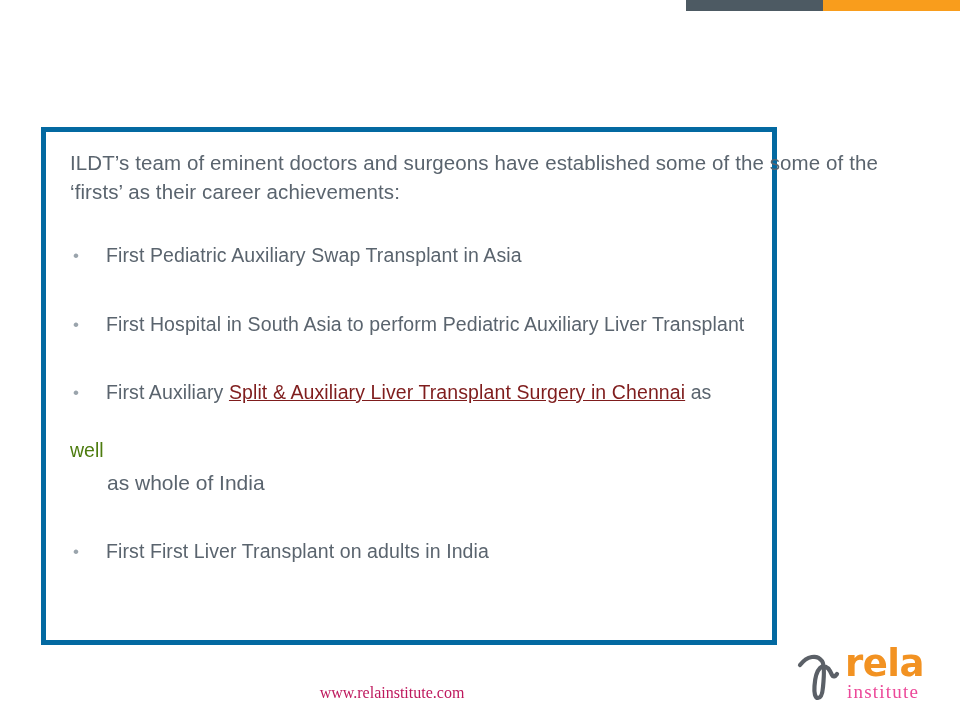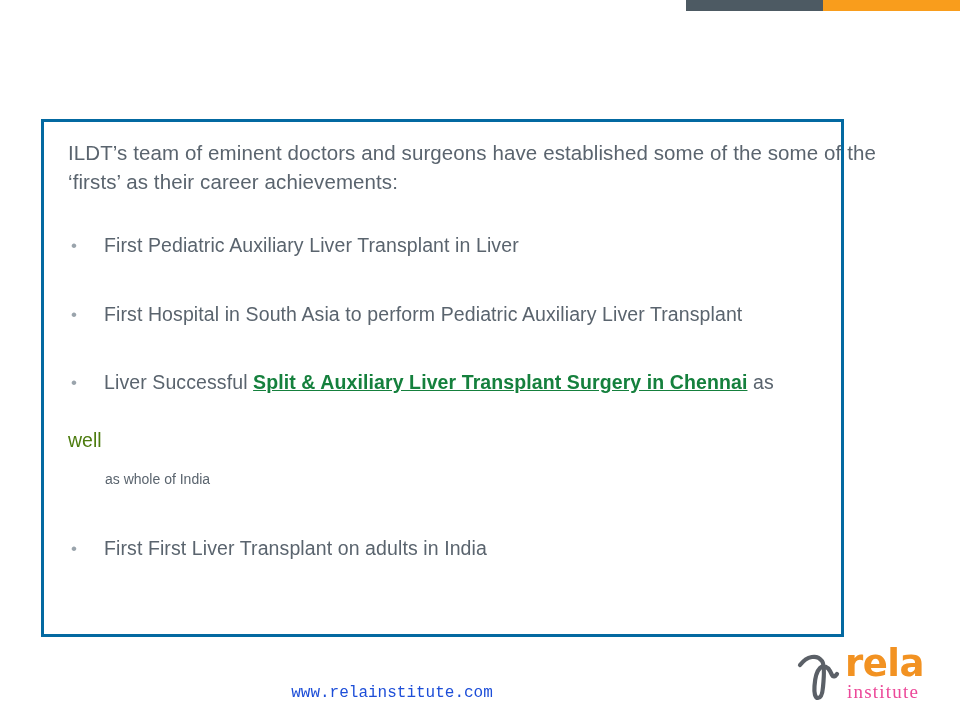--- a/index.html
+++ b/index.html
@@ -32,24 +32,24 @@
   #top-bar-orange {
     flex: 1;
     height: 100%;
     background: #f99d1c;
   }
 
   
   #content-box {
     position: absolute;
     left: 41px;
-    top: 119px;
-    width: 803px;
+    top: 127px;
+    width: 736px;
     height: 518px;
-    border: 3px solid #0369a1;
+    border: 5px solid #0369a1;
     box-sizing: border-box;
     background: #ffffff;
   }
 
   #slide-heading {
     position: absolute;
     left: 24px;
     top: 16px;
     width: 820px;
     font-size: 20.5px;
@@ -87,52 +87,52 @@
 
   .bullet-text {
     flex: 1;
   }
 
   .row-gap-1 { margin-bottom: 42px; }
   .row-gap-2 { margin-bottom: 41px; }
   .row-gap-3 { margin-bottom: 31px; }
 
   .link-text {
-    color: #15803d;
-    font-weight: bold;
+    color: #7f1d1d;
+    font-weight: normal;
     text-decoration: underline;
     letter-spacing: 0.1px;
   }
 
   
   #bullet-3-wrap-well {
     font-size: 19.5px;
     line-height: 27px;
     color: #4d7c0f;
     margin-left: 0px;
     margin-top: 2px;
   }
   #bullet-3-wrap-india {
-    font-size: 14px;
+    font-size: 21px;
     line-height: 27px;
     color: #5a646e;
     margin-left: 37px;
-    margin-top: 12px;
+    margin-top: 5px;
   }
 
   
   #footer-url {
     position: absolute;
     left: 0;
     top: 684px;
     width: 784px;
     text-align: center;
-    font-family: Liberation Mono, monospace;
+    font-family: Liberation Serif, serif;
     font-size: 16px;
-    color: #1d4ed8;
+    color: #be185d;
   }
 
   
   #logo {
     position: absolute;
     left: 797px;
     top: 645px;
     width: 158px;
     height: 62px;
   }
@@ -176,32 +176,32 @@
 </div>
 
 <div id="content-box">
 
   <div id="slide-heading">ILDT’s team of eminent doctors and surgeons have established some of the some of the ‘firsts’ as their career achievements:</div>
 
   <div id="bullet-list">
 
     <div class="bullet-row row-gap-1">
       <span class="bullet-marker">•</span>
-      <span class="bullet-text">First Pediatric Auxiliary Liver Transplant in Liver</span>
+      <span class="bullet-text">First Pediatric Auxiliary Swap Transplant in Asia</span>
     </div>
 
     <div class="bullet-row row-gap-2">
       <span class="bullet-marker">•</span>
       <span class="bullet-text">First Hospital in South Asia to perform Pediatric Auxiliary Liver Transplant</span>
     </div>
 
     <div class="bullet-row row-gap-3">
       <span class="bullet-marker">•</span>
       <span class="bullet-text">
-        <span>Liver Successful </span><a href="#" class="link-text">Split &amp; Auxiliary Liver Transplant Surgery in Chennai</a><span> as</span>
+        <span>First Auxiliary </span><a href="#" class="link-text">Split &amp; Auxiliary Liver Transplant Surgery in Chennai</a><span> as</span>
       </span>
     </div>
 
     <div id="bullet-3-wrap-well">well</div>
 
     <div id="bullet-3-wrap-india">as whole of India</div>
 
     <div class="bullet-row" style="margin-top:42px;">
       <span class="bullet-marker">•</span>
       <span class="bullet-text"> First First Liver Transplant on adults in India</span>

